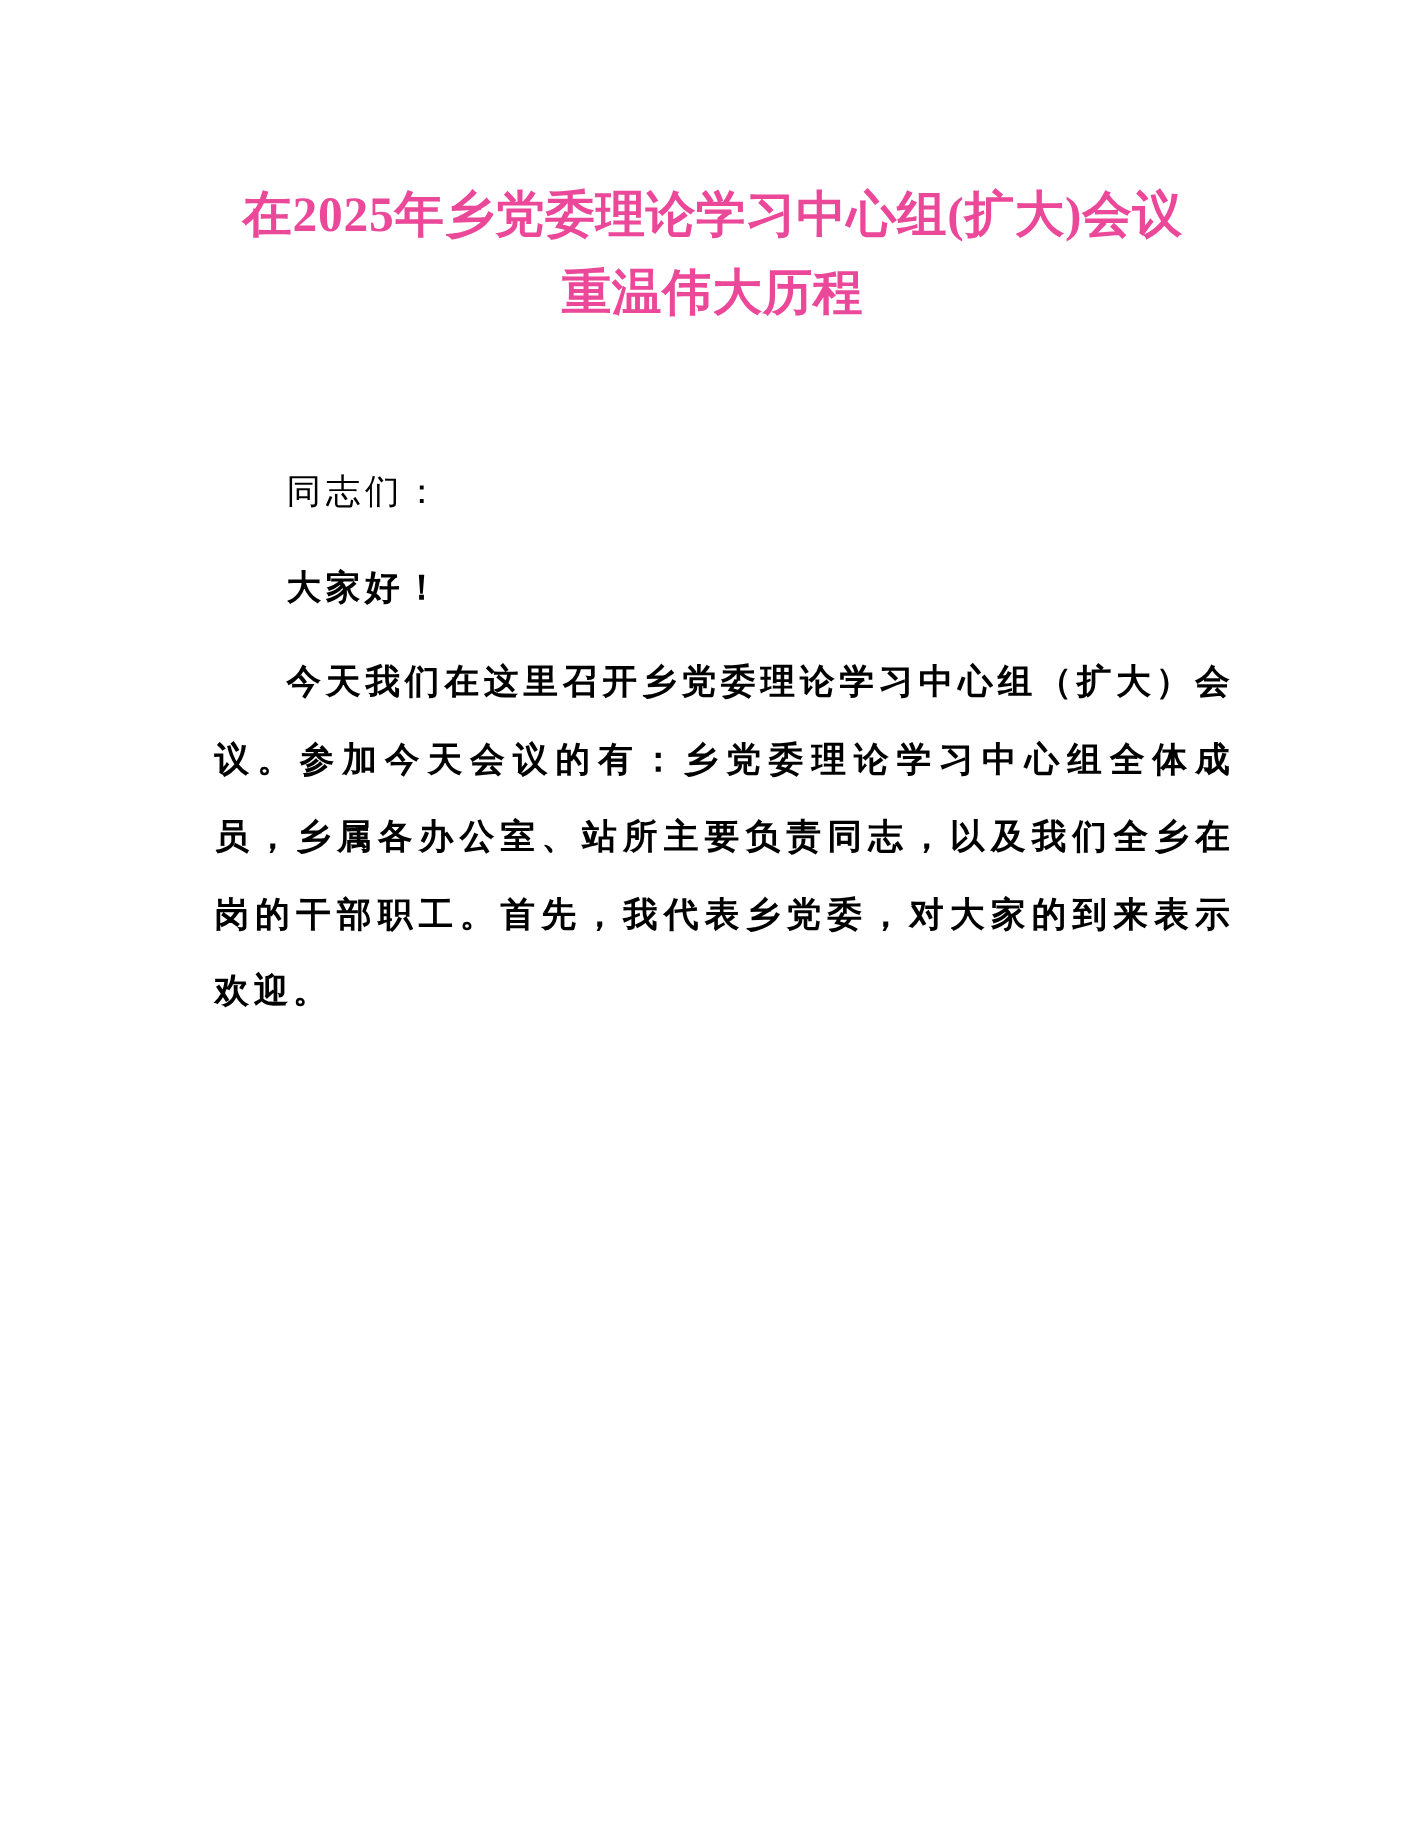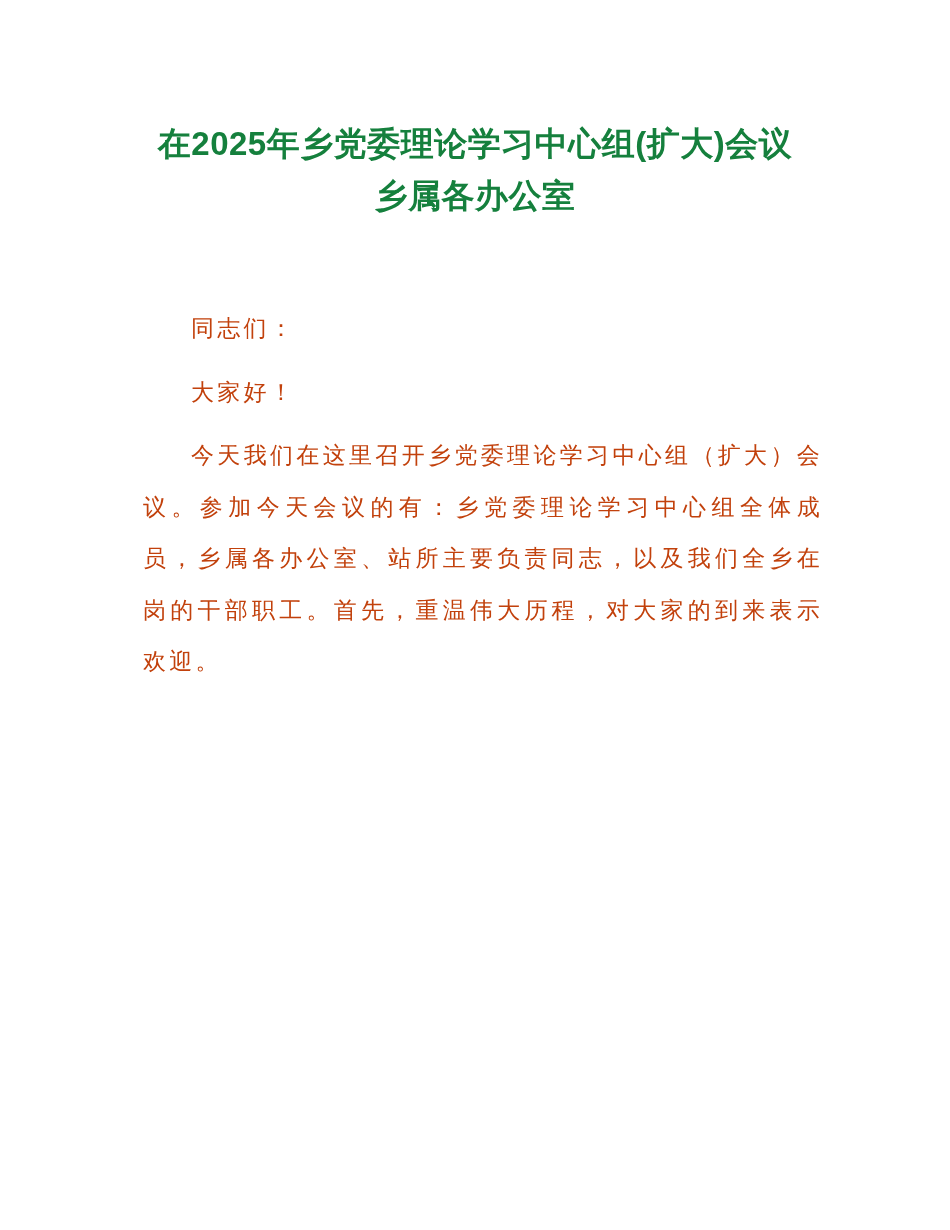--- a/index.html
+++ b/index.html
@@ -4,42 +4,42 @@
 <style>
   html, body { margin: 0; padding: 0; background: #ffffff; }
   body { width: 950px; height: 1230px; overflow: hidden; position: relative; }
   .page {
     position: absolute; left: 0; top: 0; width: 950px; height: 1230px;
     background: #ffffff; color: #111111;
   }
   .title {
     position: absolute; left: 120px; width: 710px; top: 118px;
     text-align: center;
-    font-family: Liberation Sans, sans-serif;
-    font-weight: bold; font-size: 33px; line-height: 52px; color: #15803d;
+    font-family: Liberation Serif, serif;
+    font-weight: bold; font-size: 33px; line-height: 52px; color: #ec4899;
     letter-spacing: 0.5px;
   }
   .body {
     position: absolute; left: 143px; width: 680px; top: 303px;
     font-family: "DejaVu Sans", "Liberation Sans", sans-serif;
-    font-size: 23px; color: #c2410c;
+    font-size: 23px; color: #000000;
   }
   .para {
     margin: 0; line-height: 51.5px; text-align: justify;
     letter-spacing: 3.2px; text-indent: 48px;
   }
-  .para.gap { margin-top: 12px; }
+  .para.gap { margin-top: 12px; font-weight: bold; }
 </style>
 </head>
 <body>
 
 <div class="page">
   <div class="title">
     <div>在2025年乡党委理论学习中心组(扩大)会议</div>
-    <div>乡属各办公室</div>
+    <div>重温伟大历程</div>
   </div>
 
   <div class="body">
     <p class="para">同志们：</p>
     <p class="para gap">大家好！</p>
-    <p class="para gap">今天我们在这里召开乡党委理论学习中心组（扩大）会议。参加今天会议的有：乡党委理论学习中心组全体成员，乡属各办公室、站所主要负责同志，以及我们全乡在岗的干部职工。首先，重温伟大历程，对大家的到来表示欢迎。</p>
+    <p class="para gap">今天我们在这里召开乡党委理论学习中心组（扩大）会议。参加今天会议的有：乡党委理论学习中心组全体成员，乡属各办公室、站所主要负责同志，以及我们全乡在岗的干部职工。首先，我代表乡党委，对大家的到来表示欢迎。</p>
   </div>
 </div>
 
 </body></html>

